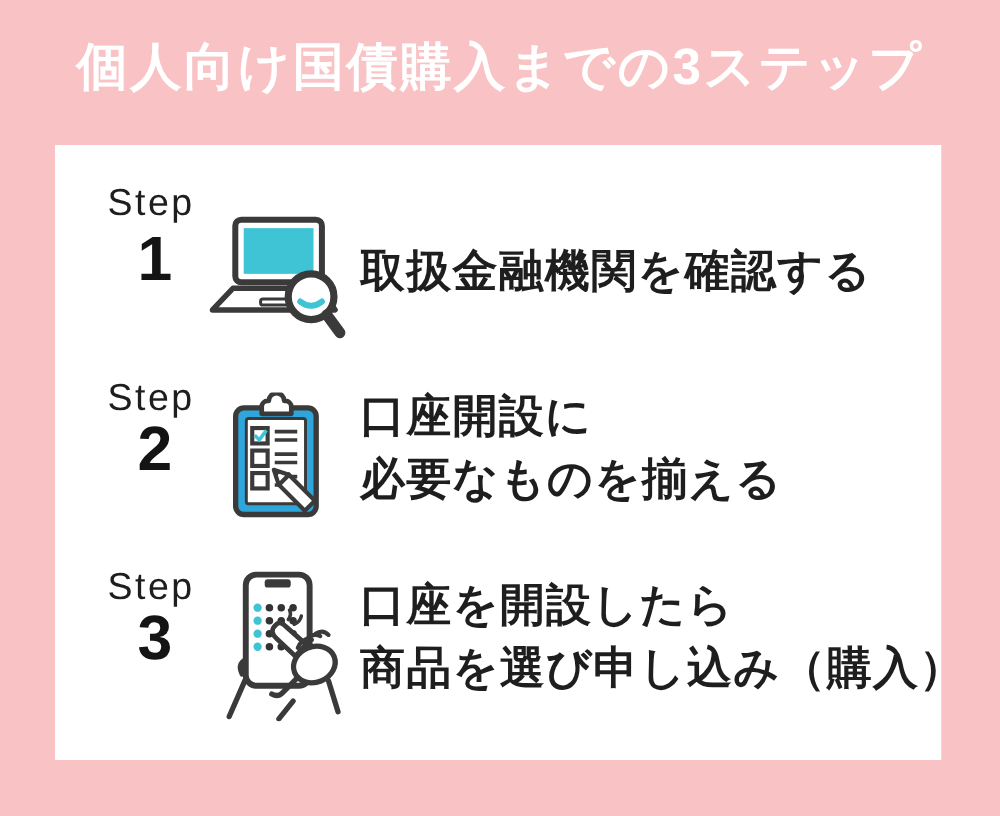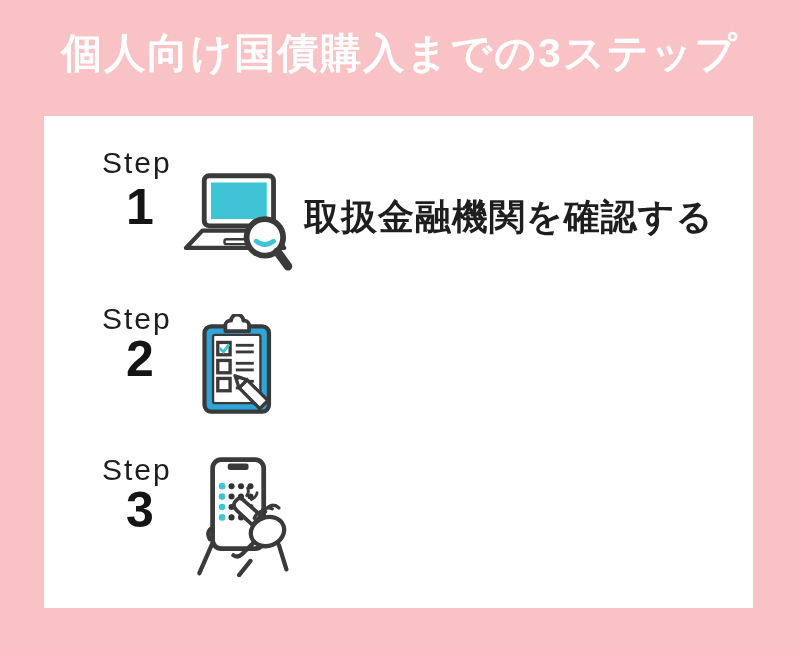--- a/index.html
+++ b/index.html
@@ -10,21 +10,21 @@
   }
   .title{
     position:absolute;top:26px;left:0;width:800px;margin:0;
     text-align:center;color:#FFFFFF;
     font-size:41px;font-weight:700;letter-spacing:2px;
   }
   .card{
     position:absolute;left:44px;top:116px;width:709px;height:492px;
     background:#FFFFFF;
   }
-  .row{position:absolute;left:0;width:709px;height:150px;margin-left:16px;}
+  .row{position:absolute;left:0;width:709px;height:150px;}
   .row1{top:26px;}
   .row2{top:186px;}
   .row3{top:337px;}
   .step-label{
     position:absolute;left:42px;top:0;
     font-size:30px;font-weight:500;color:#1E1E1E;letter-spacing:2px;
   }
   .step-number{
     position:absolute;left:40px;top:30px;width:80px;text-align:center;
     font-size:50px;font-weight:700;color:#141414;line-height:1.1;
@@ -88,20 +88,24 @@
           <rect x="23" y="68" width="13" height="13" fill="#FFFFFF" stroke="#3A3A3A" stroke-width="3.5"></rect>
           <line x1="42" y1="71" x2="61" y2="71" stroke="#3A3A3A" stroke-width="3"></line>
           <line x1="42" y1="78" x2="61" y2="78" stroke="#3A3A3A" stroke-width="3"></line>
           <g transform="translate(49,73) rotate(45)">
             <rect x="1" y="-6" width="31" height="12" fill="#FFFFFF" stroke="#3A3A3A" stroke-width="3.5"></rect>
             <path d="M1 -6 L-11 0 L1 6 Z" fill="#FFFFFF" stroke="#3A3A3A" stroke-width="3.5" stroke-linejoin="round"></path>
             <path d="M-11 0 L-5.5 -2.7 L-5.5 2.7 Z" fill="#3A3A3A"></path>
           </g>
         </svg>
       </div>
+      <div class="text-block">
+        <div>口座開設に</div>
+        <div>必要なものを揃える</div>
+      </div>
     </div>
 
     <div class="row row3">
       <div class="step-label">Step</div>
       <div class="step-number">3</div>
       <div class="icon-block icon-phone">
         <svg width="114" height="123" viewBox="0 0 120 130" aria-hidden="true">
 
           <path d="M16 126 L30 94" stroke="#3A3A3A" stroke-width="4.5" fill="none" stroke-linecap="round"></path>
           <path d="M27 90 q-5 -10 6 -13" stroke="#3A3A3A" stroke-width="4.5" fill="none" stroke-linecap="round"></path>
@@ -133,16 +137,20 @@
           <path d="M56 48 q-7 6 0 12 l16 15 9 -10 -17 -15 q-5 -5 -8 -2 z" fill="#FFFFFF" stroke="#3A3A3A" stroke-width="4" stroke-linejoin="round"></path>
           <ellipse cx="88" cy="82" rx="18" ry="15" transform="rotate(-22 88 82)" fill="#FFFFFF" stroke="#3A3A3A" stroke-width="4.5"></ellipse>
           <path d="M74 68 q4 -9 12 -7" stroke="#3A3A3A" stroke-width="3.5" fill="none" stroke-linecap="round"></path>
           <path d="M81 61 q6 -6 12 -3" stroke="#3A3A3A" stroke-width="3.5" fill="none" stroke-linecap="round"></path>
           <path d="M89 56 q6 -4 11 1" stroke="#3A3A3A" stroke-width="3.5" fill="none" stroke-linecap="round"></path>
           <path d="M74 93 l-13 13 q-4 4 -9 1" stroke="#3A3A3A" stroke-width="4.5" fill="none" stroke-linecap="round"></path>
           <path d="M70 113 l-12 15" stroke="#3A3A3A" stroke-width="4.5" fill="none" stroke-linecap="round"></path>
           <path d="M100 96 l8 26" stroke="#3A3A3A" stroke-width="4.5" fill="none" stroke-linecap="round"></path>
         </svg>
       </div>
+      <div class="text-block">
+        <div>口座を開設したら</div>
+        <div>商品を選び申し込み（購入）</div>
+      </div>
     </div>
 
   </div>
 </div>
 
 </body></html>

